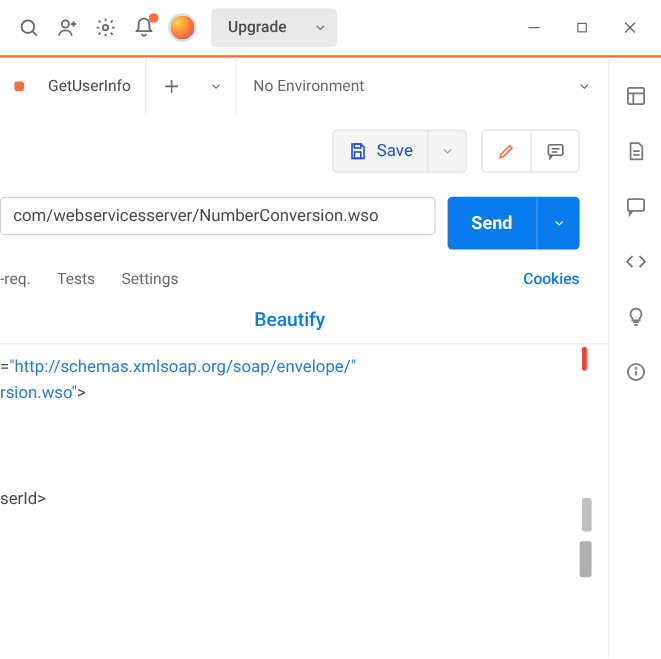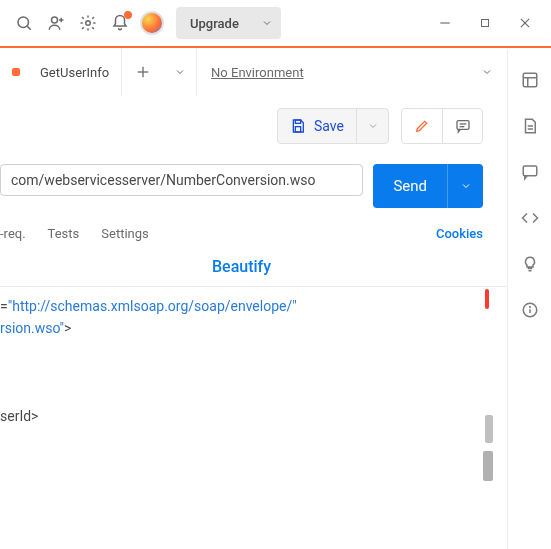--- a/index.html
+++ b/index.html
@@ -13,35 +13,35 @@
 .upgrade-btn { padding: 0 14px; height: 32px; border: none; background: none; font-size: 13px; color: #4a4a4a; font-weight: 500; cursor: pointer; }
 .upgrade-caret { width: 28px; height: 32px; display: flex; align-items: center; justify-content: center; border: none; background: none; cursor: pointer; color: #6b6b6b; }
 .win-controls { margin-left: auto; display: flex; gap: 4px; }
 .win-btn { width: 36px; height: 32px; display: flex; align-items: center; justify-content: center; background: none; border: none; cursor: pointer; color: #6b6b6b; }
 .tabsrow { height: 48px; display: flex; align-items: stretch; }
 .tab { display: flex; align-items: center; padding: 0 12px; border-right: 1px solid #ececec; font-size: 13px; color: #4a4a4a; gap: 20px; }
 .tab-dot { width: 8px; height: 8px; border-radius: 2px; background: #ff6c37; }
 .tab-plus-group { display: flex; align-items: center; border-right: 1px solid #ececec; }
 .tab-plus { width: 42px; height: 48px; display: flex; align-items: center; justify-content: center; background: none; border: none; cursor: pointer; color: #6b6b6b; font-size: 20px; }
 .tab-caret { width: 32px; height: 48px; display: flex; align-items: center; justify-content: center; background: none; border: none; cursor: pointer; color: #6b6b6b; }
-.env-selector { flex: 1; display: flex; align-items: center; padding: 0 14px; color: #6b6b6b; font-size: 13px; justify-content: space-between; text-decoration: underline; }
+.env-selector { flex: 1; display: flex; align-items: center; padding: 0 14px; color: #6b6b6b; font-size: 13px; justify-content: space-between; }
 .env-caret { color: #6b6b6b; }
 .toolbar { display: flex; justify-content: flex-end; padding: 12px 24px 12px 12px; gap: 12px; align-items: center; }
 .save-group { display: flex; background: #f5f5f5; border: 1px solid #e0e0e0; border-radius: 4px; height: 36px; }
 .save-btn { display: flex; align-items: center; gap: 8px; padding: 0 12px; border: none; background: none; color: #1d4ed8; font-size: 14px; cursor: pointer; }
 .save-caret { width: 32px; border: none; border-left: 1px solid #e0e0e0; background: none; cursor: pointer; color: #a0a0a0; display: flex; align-items: center; justify-content: center; }
 .tool-group { display: flex; border: 1px solid #e0e0e0; border-radius: 4px; height: 36px; }
 .tool-btn { width: 40px; border: none; background: none; cursor: pointer; display: flex; align-items: center; justify-content: center; color: #6b6b6b; }
 .tool-btn.active { color: #ff6c37; }
 .tool-btn + .tool-btn { border-left: 1px solid #e0e0e0; }
 .urlrow { display: flex; padding: 8px 24px 8px 0; gap: 10px; align-items: stretch; }
 .url-input-wrap { flex: 1; border: 1px solid #d0d0d0; border-radius: 4px; display: flex; align-items: center; height: 32px; overflow: hidden; }
 .url-input { border: none; outline: none; font-size: 14px; color: #4a4a4a; padding: 0 10px; width: 100%; }
 .send-group { display: flex; background: #097bed; border-radius: 4px; height: 44px; }
-.send-btn { border: none; background: none; color: #fff; font-size: 15px; font-weight: 400; padding: 0 20px; cursor: pointer; }
+.send-btn { border: none; background: none; color: #fff; font-size: 15px; font-weight: 700; padding: 0 20px; cursor: pointer; }
 .send-caret { width: 36px; border: none; border-left: 1px solid rgba(255,255,255,0.25); background: none; cursor: pointer; display: flex; align-items: center; justify-content: center; color: #fff; }
 .subtabs { display: flex; align-items: center; padding: 10px 24px 10px 0; gap: 22px; font-size: 13px; color: #6b6b6b; }
 .subtab { cursor: pointer; }
 .subtabs .spacer { flex: 1; }
 .link-blue { color: #097bed; font-weight: 500; cursor: pointer; }
 .beautify-row { display: flex; justify-content: center; padding: 6px 24px 10px 0; }
 .editor { position: relative; border-top: 1px solid #ececec; font-family: "Courier New", monospace; font-size: 14px; line-height: 22px; padding: 8px 0 8px 0; color: #4a4a4a; height: 200px; overflow: hidden; }
 .editor-line { white-space: pre; padding-left: 0; }
 .tok-attr { color: #4a4a4a; }
 .tok-str { color: #2a7bd6; }

